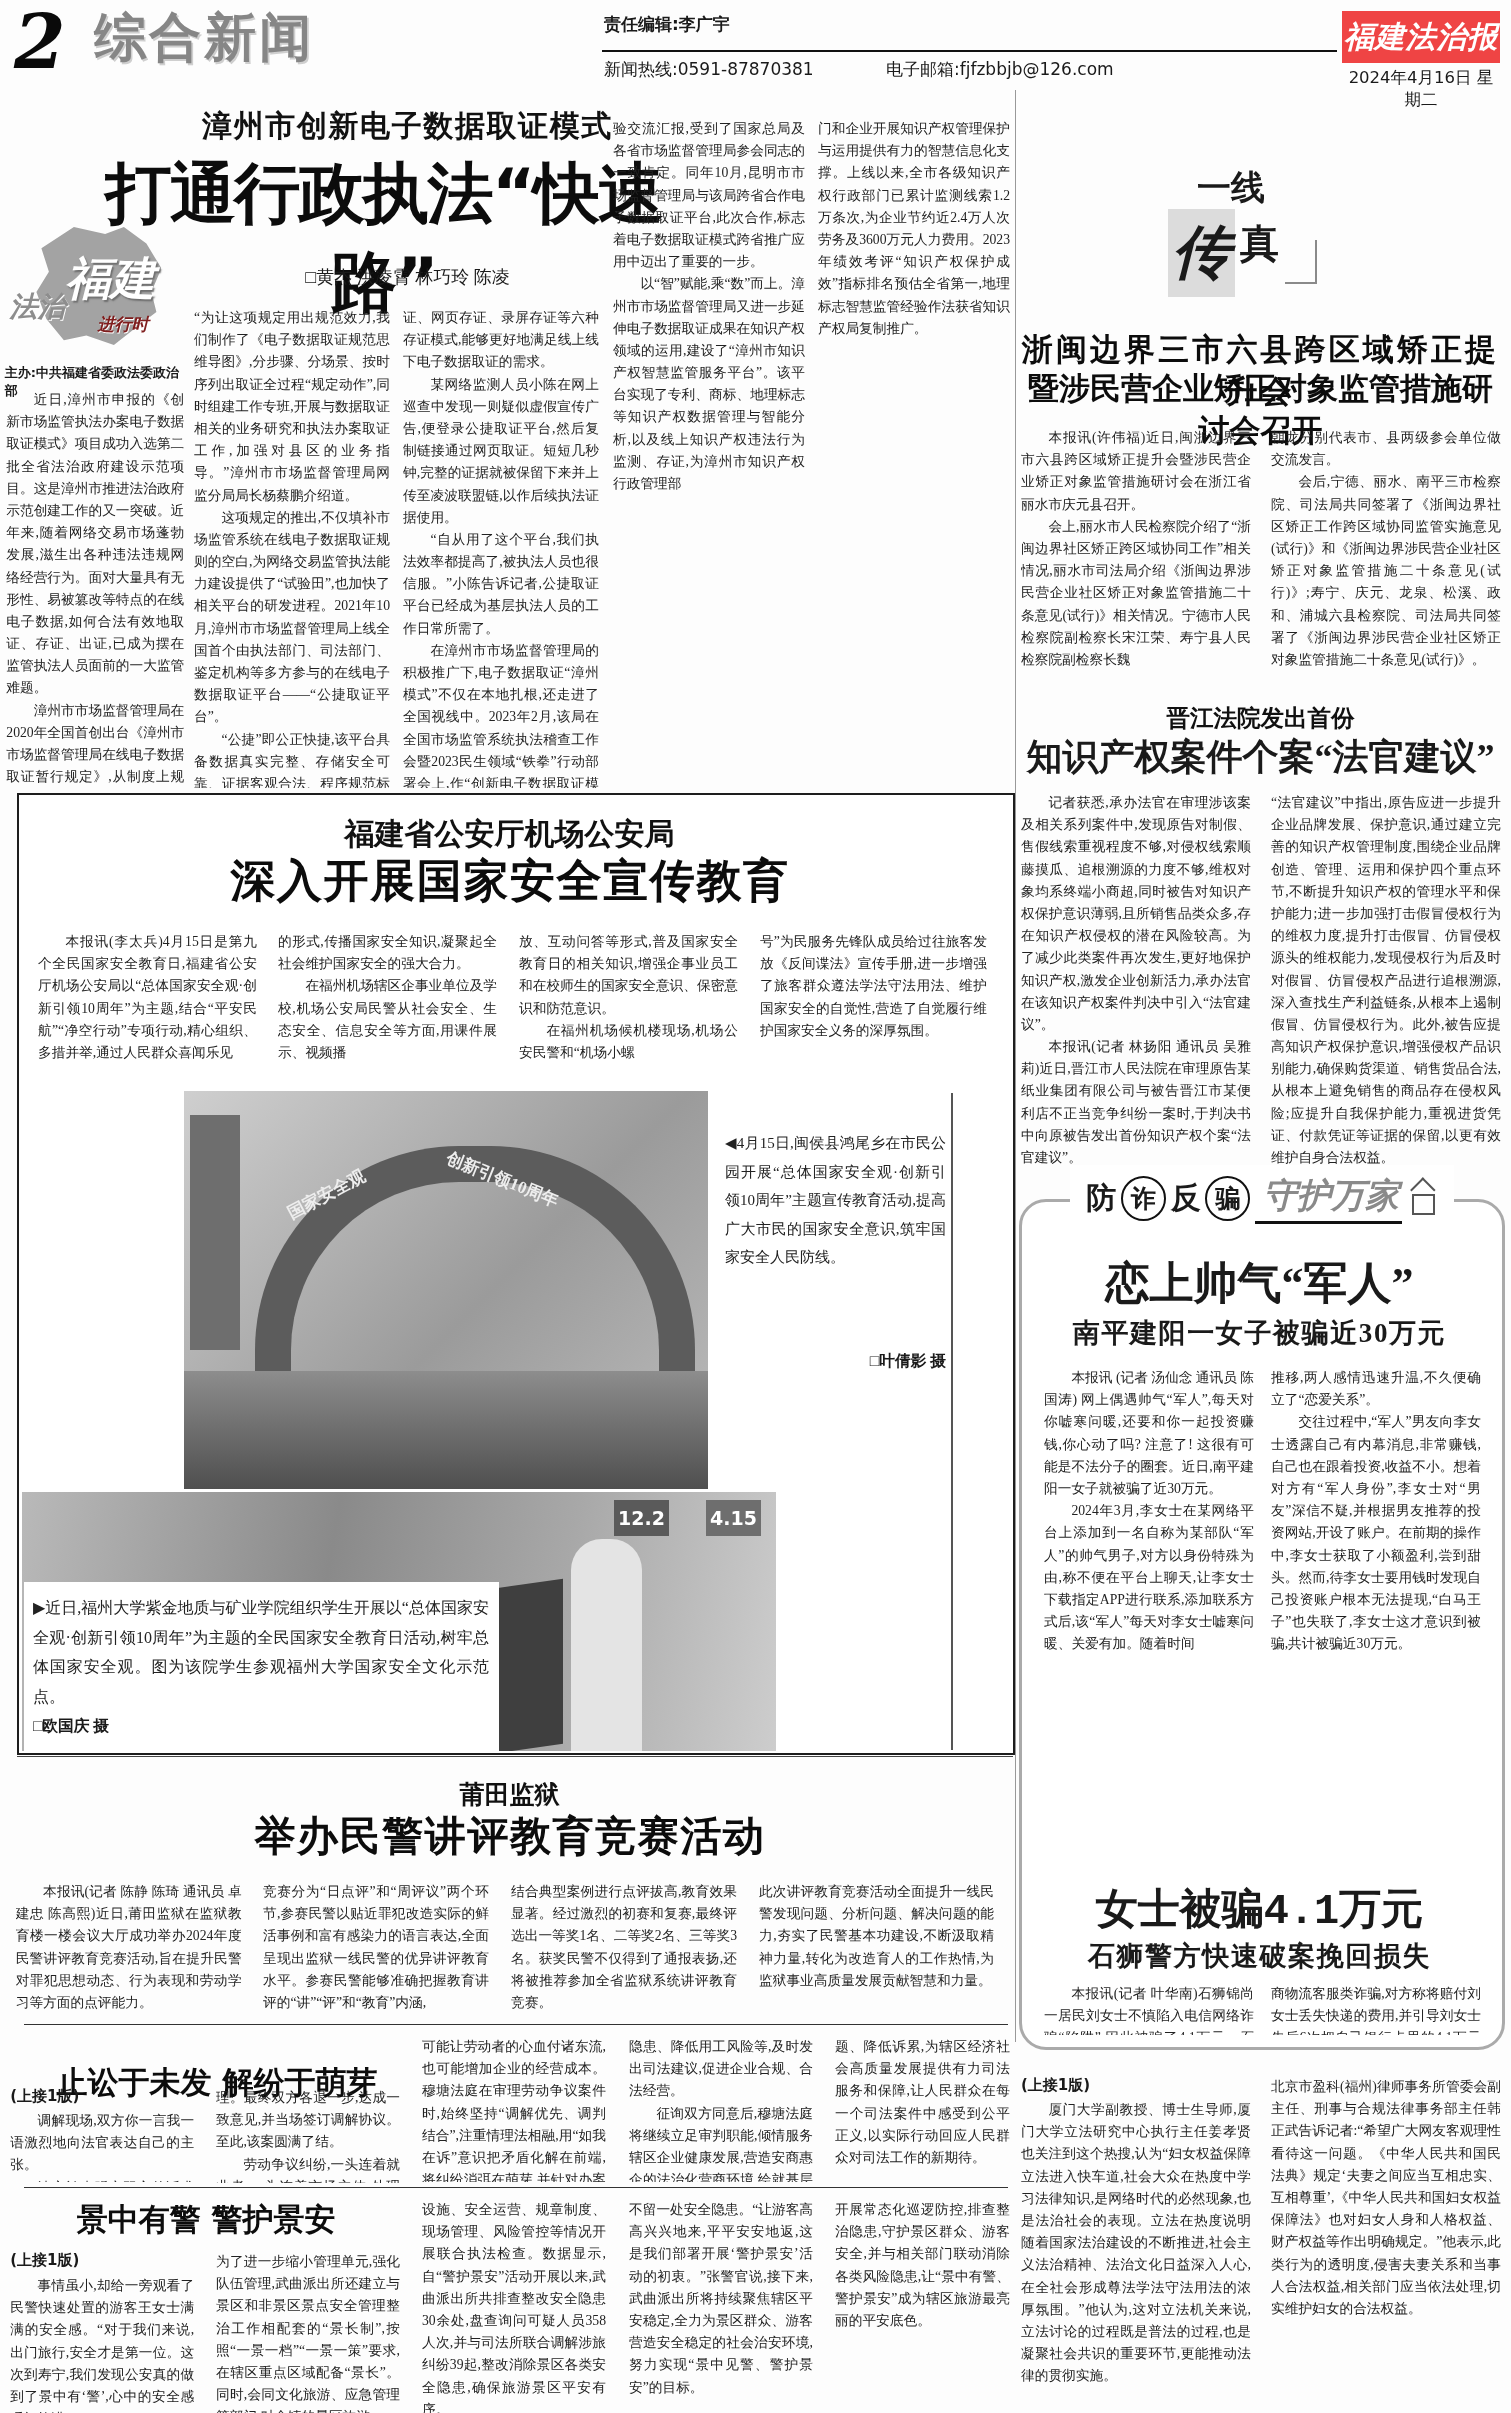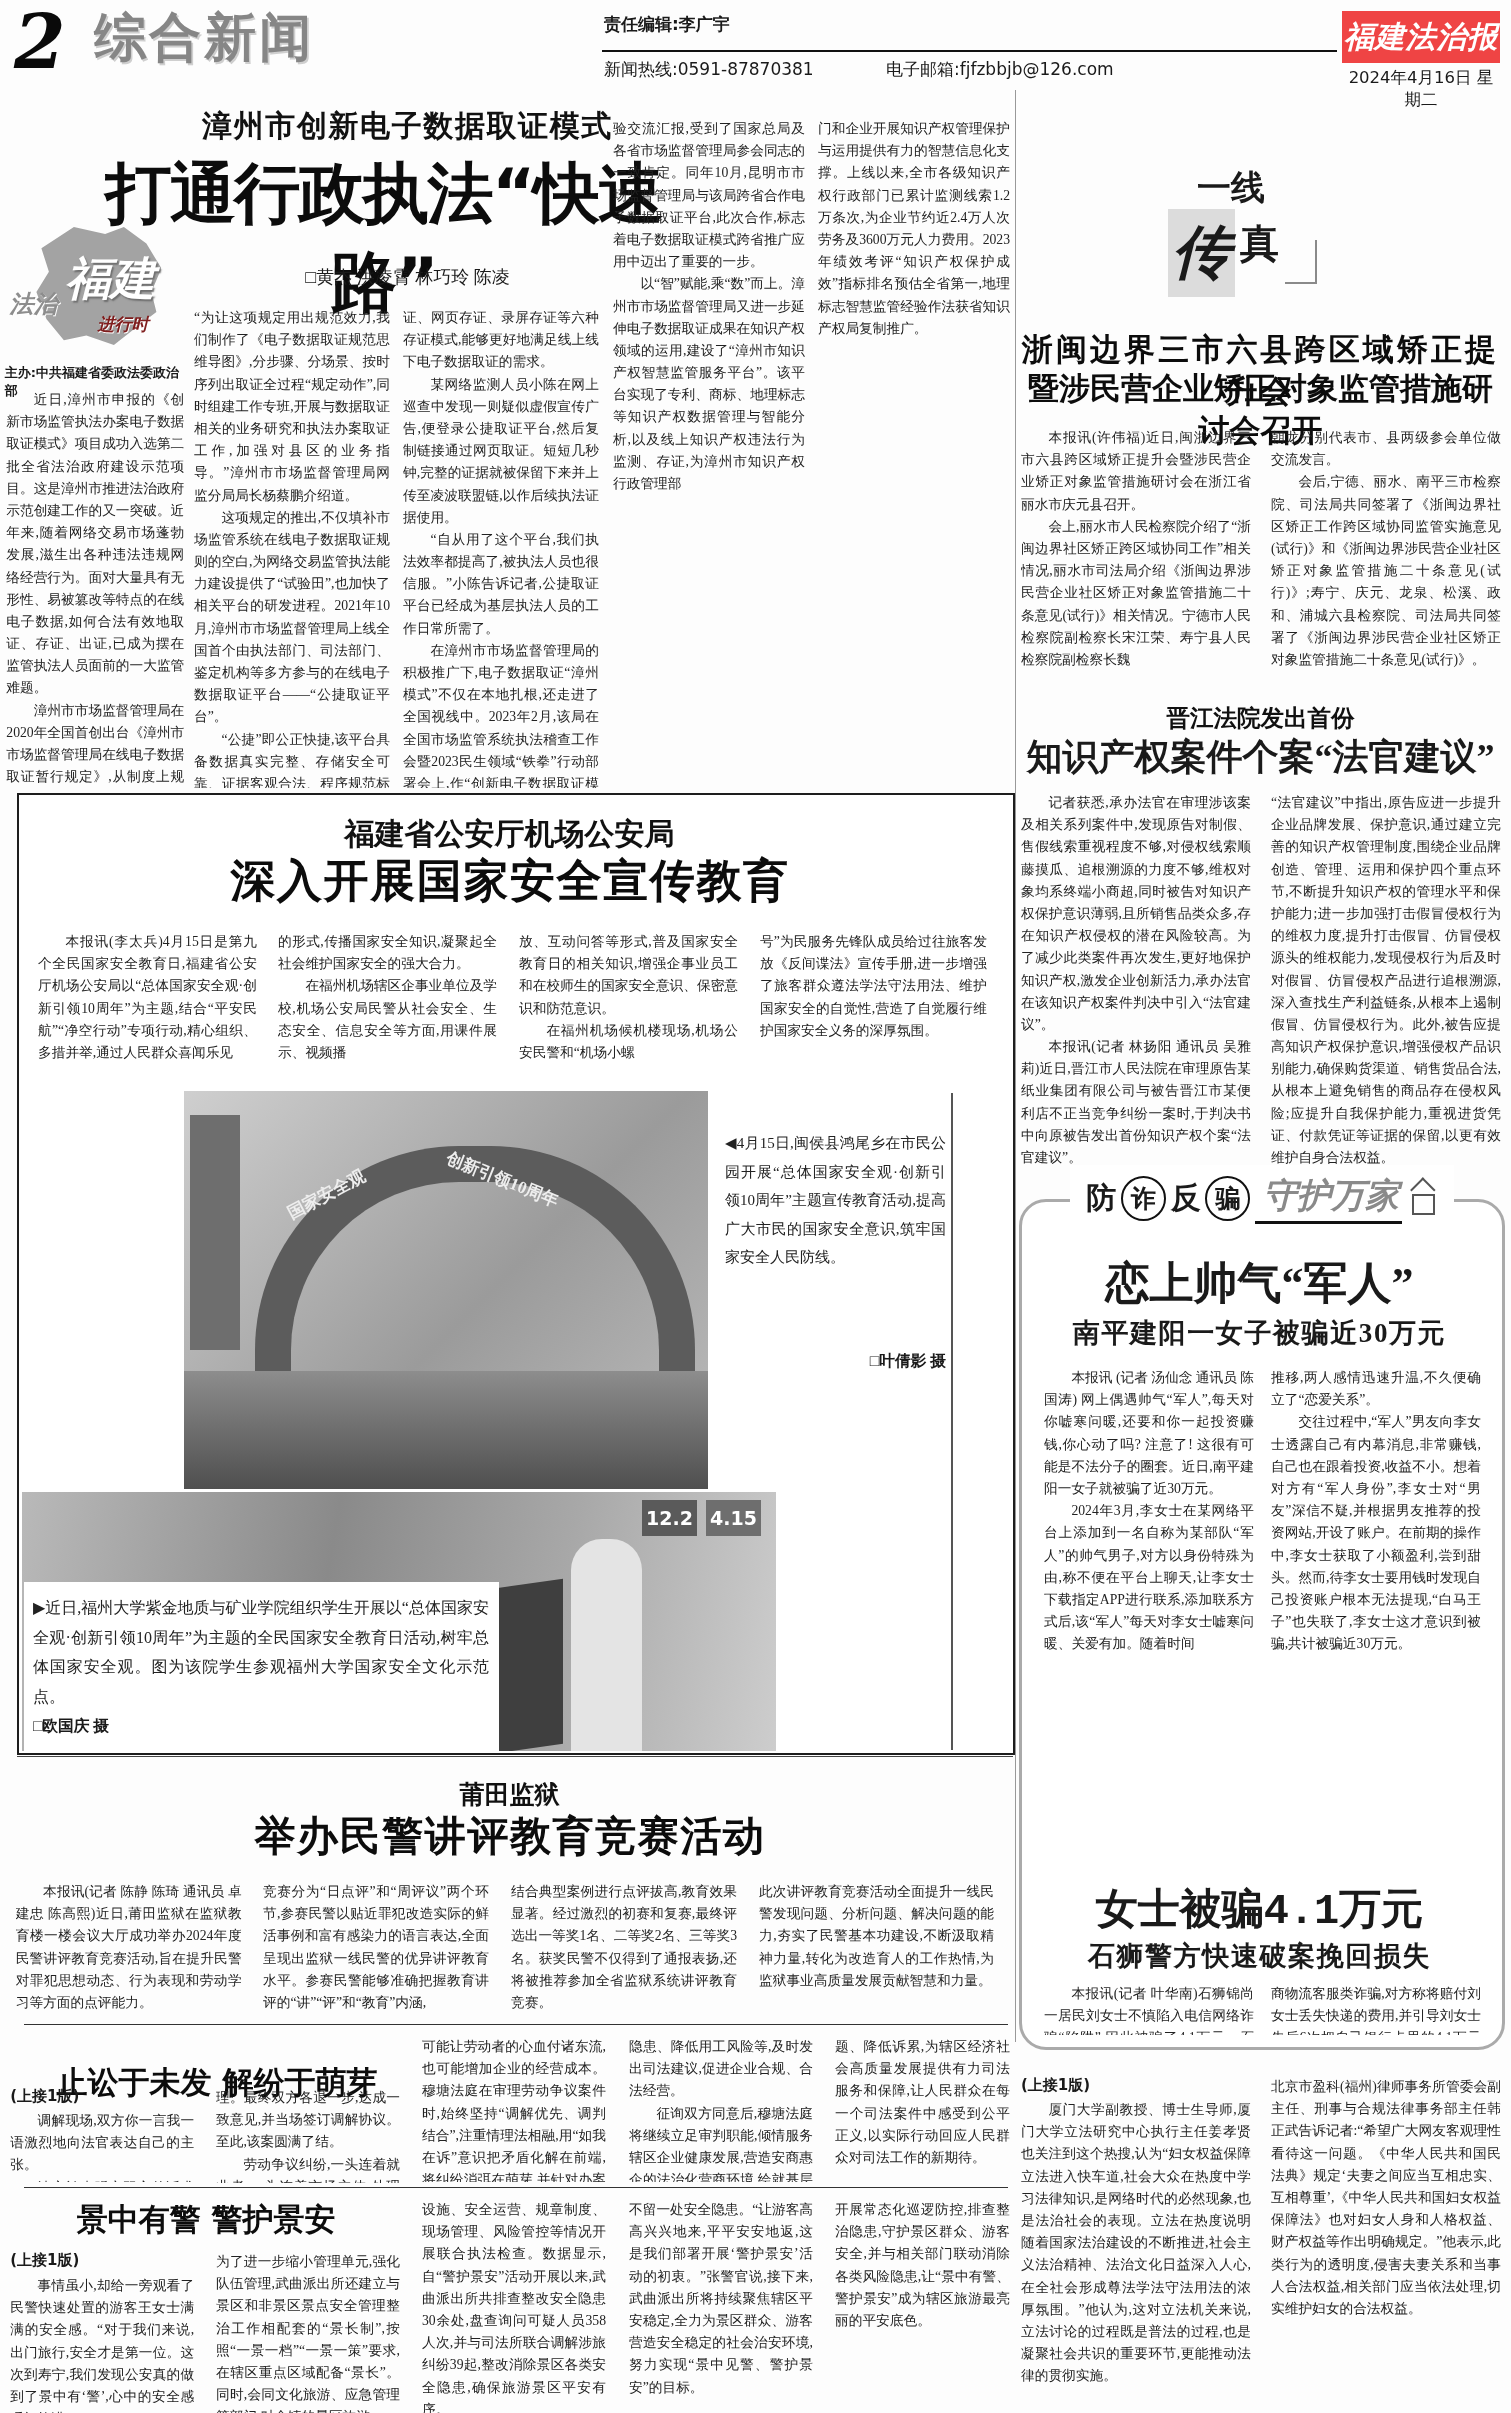--- a/index.html
+++ b/index.html
@@ -42,21 +42,21 @@
 
   <div class="abs rule-v" style="left:1015px;top:90px;height:1952px;"></div>
 
   <div class="abs centered kicker" style="left:188px;top:106px;width:439px;font-size:30px;letter-spacing:1.6px;">漳州市创新电子数据取证模式</div>
   <div class="abs headline centered" style="left:55px;top:149px;width:658px;font-size:66px;line-height:1.35;letter-spacing:-1.6px;">打通行政执法“快速路”</div>
   <div class="abs centered" style="left:188px;top:265px;width:439px;font-size:18px;">□黄杰 洪凌霄 林巧玲 陈凌</div>
 
   <div class="abs" style="left:9.4px;top:227px;width:174px;height:135px;">
     <div style="position:absolute;left:27px;top:0;width:125px;height:118px;background:#a3a3a3;
                 clip-path:polygon(30% 0,55% 6%,70% 0,88% 14%,100% 35%,92% 55%,96% 72%,80% 85%,62% 100%,40% 92%,22% 96%,8% 78%,0 55%,10% 38%,4% 18%);"></div>
-    <div style="position:absolute;left:0;top:61px;font-size:24px;font-weight:900;color:#8d8d8d;font-family:'DejaVu Sans',sans-serif;font-style:italic;text-shadow:0.8px 0.8px 0 #fff;">法治</div>
+    <div style="position:absolute;left:0;top:61px;font-size:28px;font-weight:900;color:#8d8d8d;font-family:'DejaVu Sans',sans-serif;font-style:italic;text-shadow:0.8px 0.8px 0 #fff;">法治</div>
     <div style="position:absolute;left:56px;top:22px;font-size:45px;font-weight:900;color:#fff;font-style:italic;text-shadow:1.6px 1.6px 1.6px #6f6f6f;">福建</div>
     <div style="position:absolute;left:88px;top:86px;font-size:17px;font-weight:900;color:#7f1d1d;font-family:'DejaVu Sans',sans-serif;font-style:italic;text-shadow:0.8px 0.8px 0 #fff;">进行时</div>
   </div>
   <div class="abs" style="left:4.7px;top:364px;width:185px;font-size:13px;font-weight:700;font-family:'DejaVu Sans',sans-serif;">主办:中共福建省委政法委政治部</div>
 
   <div class="abs col" style="left:6.3px;top:389px;width:178px;height:400px;">
       <p class="para">近日,漳州市申报的《创新市场监管执法办案电子数据取证模式》项目成功入选第二批全省法治政府建设示范项目。这是漳州市推进法治政府示范创建工作的又一突破。近年来,随着网络交易市场蓬勃发展,滋生出各种违法违规网络经营行为。面对大量具有无形性、易被篡改等特点的在线电子数据,如何合法有效地取证、存证、出证,已成为摆在监管执法人员面前的一大监管难题。</p>
       <p class="para">漳州市市场监督管理局在2020年全国首创出台《漳州市市场监督管理局在线电子数据取证暂行规定》,从制度上规范在线电子数据的获取、存储、传输和使用。2021年10月,北京大学电子商务法研究中心通过论证,得出“技术与制度成熟,应用推广性强”等在全国推广的研究结论。</p>
     </div>
   <div class="abs col cont" style="left:194px;top:307px;width:196px;height:481px;">
@@ -135,21 +135,21 @@
     <div style="position:absolute;left:6.3px;top:23.5px;width:50px;height:235px;background:#6e6e6e;"></div>
   </div>
 
   <div class="abs" style="left:725px;top:1129px;width:221px;height:259px;">
     <div class="col" style="font-size:15px;line-height:1.9;height:219px;">◀4月15日,闽侯县鸿尾乡在市民公园开展“总体国家安全观·创新引领10周年”主题宣传教育活动,提高广大市民的国家安全意识,筑牢国家安全人民防线。</div>
     <div class="credit" style="font-size:15.7px;margin-top:3.1px;">□叶倩影 摄</div>
   </div>
   <div class="abs rule-v" style="left:951px;top:1093px;height:657px;background:#555;width:1.6px;"></div>
 
   <div class="abs photo" style="left:22px;top:1492px;width:754px;height:259px;background:linear-gradient(100deg,#b9b9b9,#8a8a8a 40%,#a8a8a8 70%,#cdcdcd);">
-    <div style="position:absolute;left:620px;top:7.8px;width:55px;height:36px;background:#5a5a5a;color:#fff;display:flex;align-items:center;justify-content:center;font-size:19px;font-weight:900;font-family:'DejaVu Sans',sans-serif;">12.2</div>
+    <div style="position:absolute;left:592px;top:7.8px;width:55px;height:36px;background:#5a5a5a;color:#fff;display:flex;align-items:center;justify-content:center;font-size:19px;font-weight:900;font-family:'DejaVu Sans',sans-serif;">12.2</div>
     <div style="position:absolute;left:684px;top:7.8px;width:55px;height:36px;background:#6e6e6e;color:#fff;display:flex;align-items:center;justify-content:center;font-size:19px;font-weight:900;font-family:'DejaVu Sans',sans-serif;">4.15</div>
     <div style="position:absolute;left:549px;top:47px;width:71px;height:212px;background:#e4e4e4;border-radius:31px 31px 0 0;"></div>
     <div style="position:absolute;left:439px;top:94px;width:102px;height:165px;background:#3f3f3f;transform:skewY(-8deg);"></div>
   </div>
 
   <div class="abs" style="left:23.5px;top:1582px;width:475px;height:169px;background:#fff;padding:11px 9.4px 0 9.4px;box-sizing:border-box;">
     <div class="col" style="font-size:16px;line-height:1.85;height:118px;">▶近日,福州大学紫金地质与矿业学院组织学生开展以“总体国家安全观·创新引领10周年”为主题的全民国家安全教育日活动,树牢总体国家安全观。图为该院学生参观福州大学国家安全文化示范点。</div>
     <div style="font-size:15.7px;font-weight:700;margin-top:4.7px;">□欧国庆 摄</div>
   </div>
 

